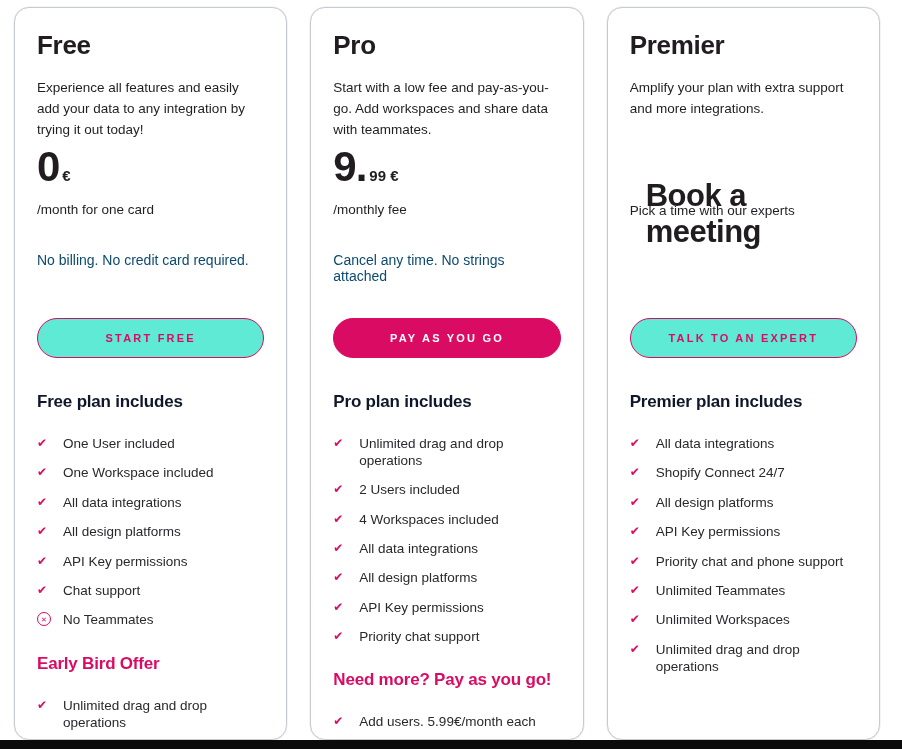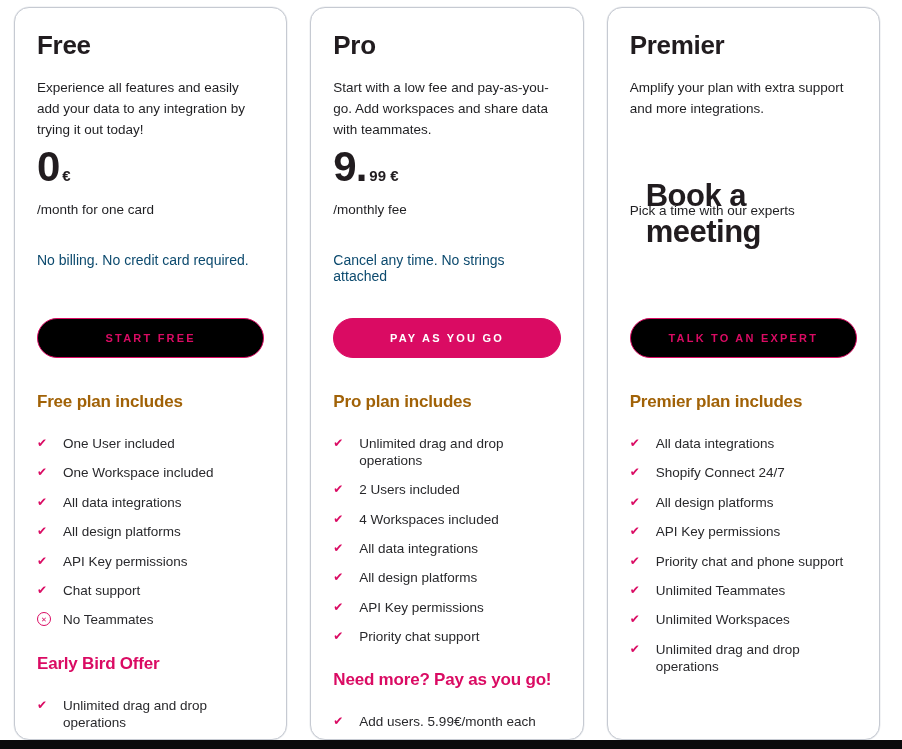--- a/index.html
+++ b/index.html
@@ -115,35 +115,35 @@
     height: 40px;
     border-radius: 20px;
     font-family: "Liberation Sans", "DejaVu Sans", sans-serif;
     font-size: 11px;
     font-weight: 700;
     letter-spacing: 2.2px;
     cursor: pointer;
     box-sizing: border-box;
   }
   .plan-button.outline {
-    background: #000000;
+    background: #5eead4;
     border: 1.5px solid #da0b63;
     color: #da0b63;
   }
   .plan-button.solid {
     background: #da0b63;
     border: 1.5px solid #da0b63;
     color: #ffffff;
   }
   .includes-title {
     margin: 34px 0 0 0;
     font-size: 17px;
     font-weight: 700;
     letter-spacing: -0.2px;
-    color: #a16207;
+    color: #0f172a;
   }
   .features {
     list-style: none;
     margin: 24px 0 0 0;
     padding: 0;
   }
   .feature {
     display: flex;
     align-items: flex-start;
     margin-bottom: 12.5px;

